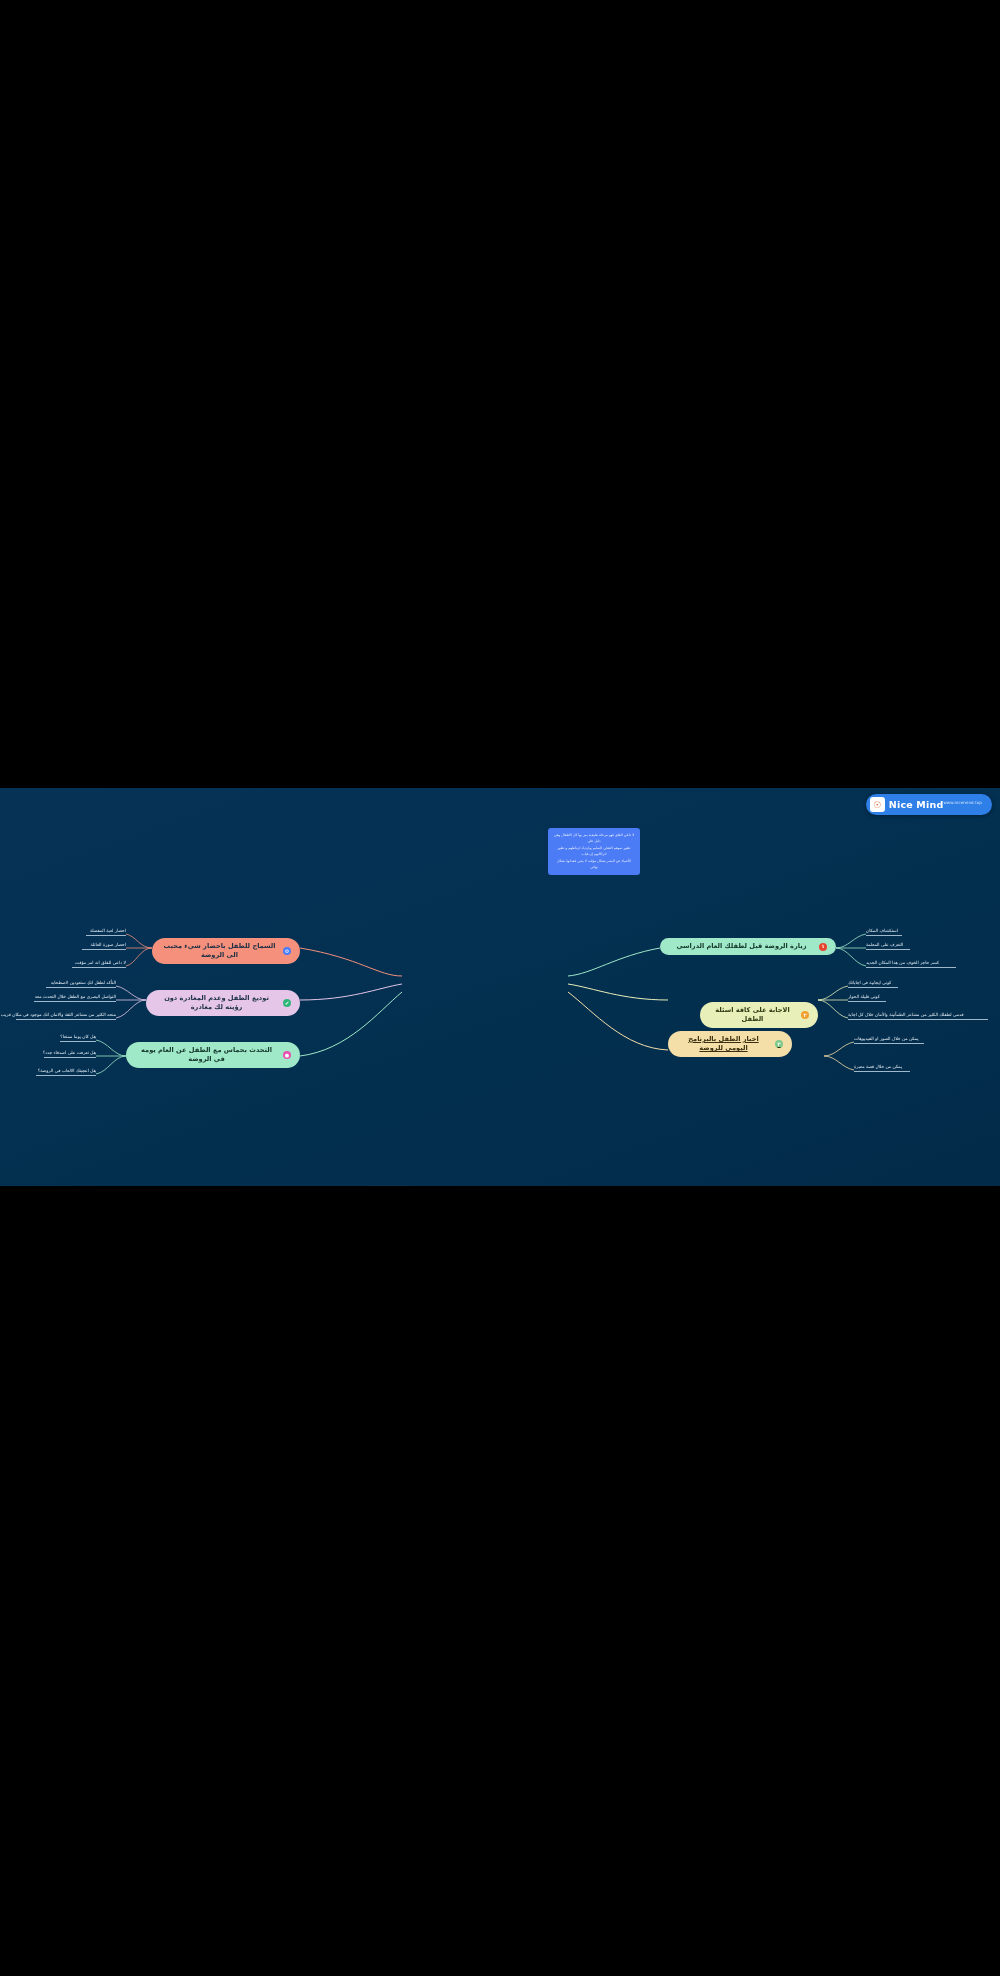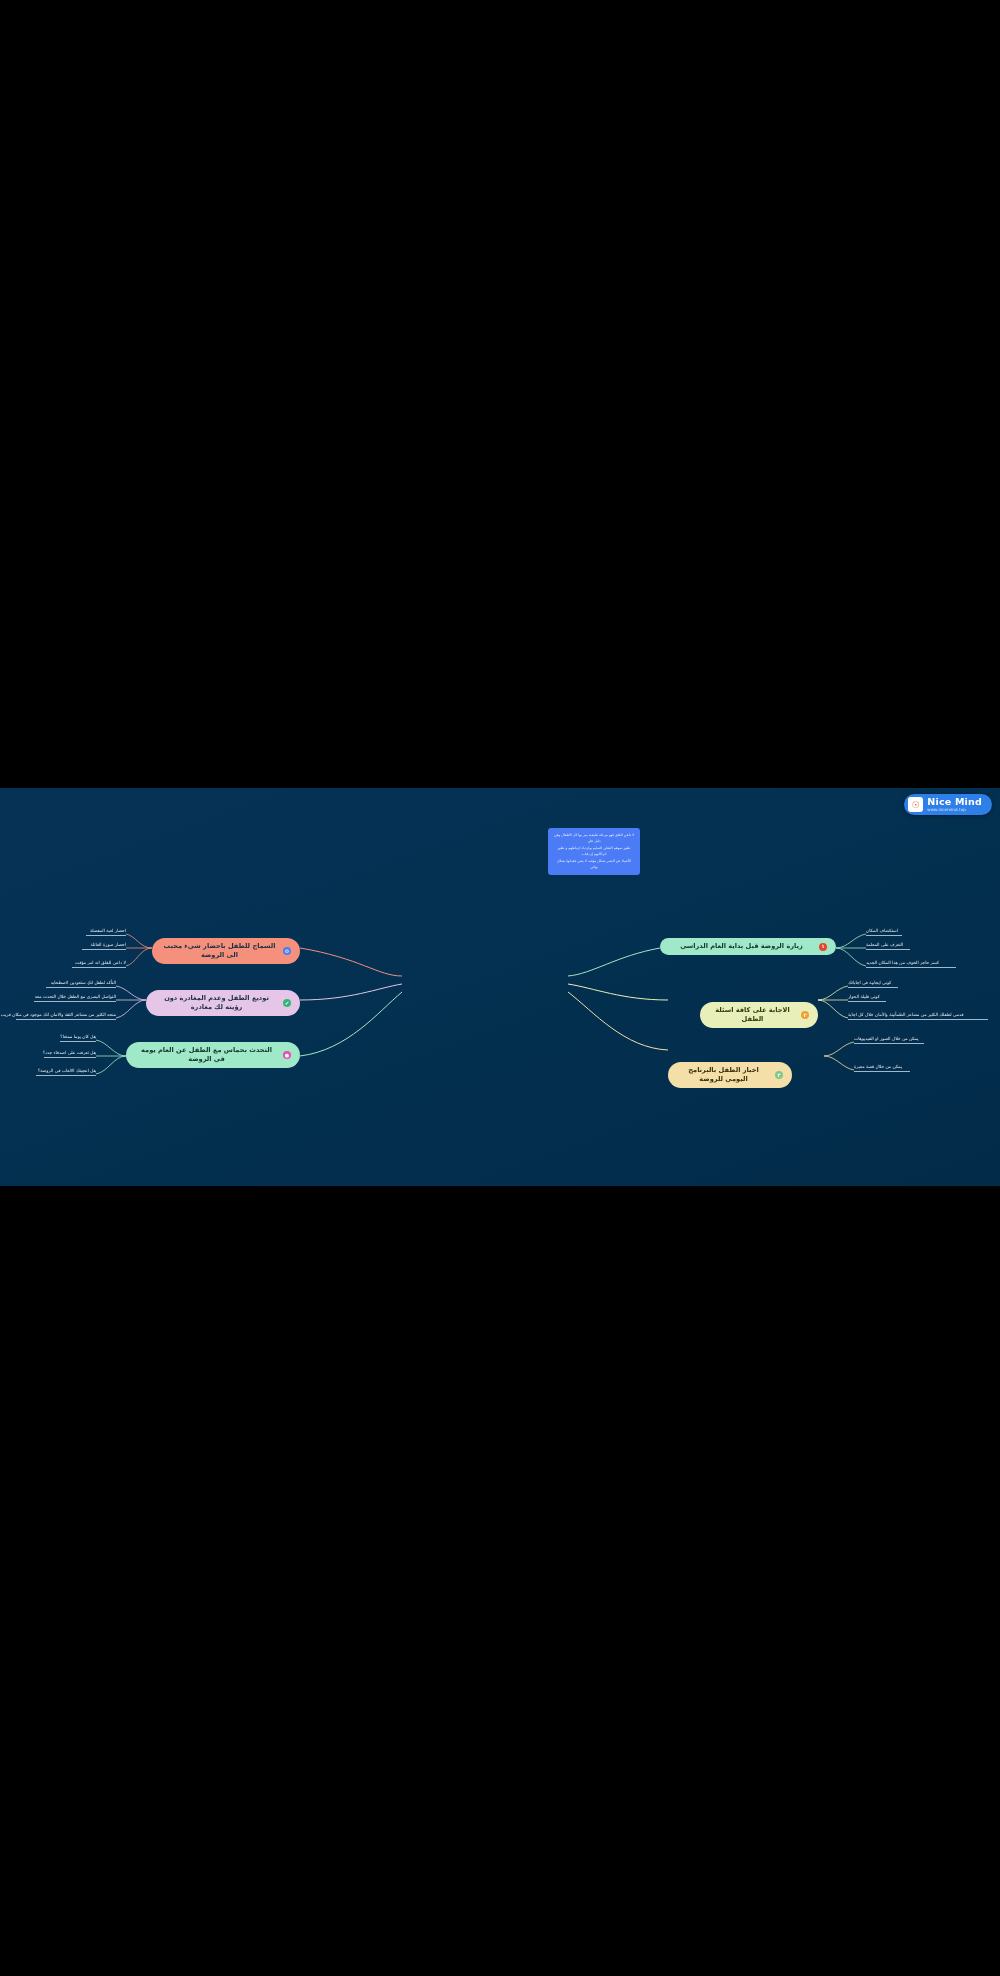--- a/index.html
+++ b/index.html
@@ -15,21 +15,21 @@
   #canvas{position:absolute;left:0;top:788px;width:1000px;height:398px;
           background:linear-gradient(160deg,#063256 0%,#043152 38%,#022b49 100%);
           overflow:hidden;}
 
   
   .logo-chip{position:absolute;right:8px;top:6px;display:flex;align-items:center;gap:4px;
              background:#2f7fe8;border-radius:14px;padding:3px 10px 3px 4px;
              box-shadow:0 1px 4px rgba(0,0,0,.35);direction:ltr;}
   .logo-mark{width:15px;height:15px;border-radius:3px;background:#fff;
              display:flex;align-items:center;justify-content:center;font-size:9px;color:#e06a3a;}
-  .logo-txt{display:flex;flex-direction:column;line-height:1;justify-content:space-between;}
+  .logo-txt{display:flex;line-height:1;justify-content:space-between;}
   .logo-name{font-size:9.5px;font-weight:700;color:#fff;letter-spacing:.2px;}
   .logo-sub{font-size:4px;color:#cfe4fb;letter-spacing:.1px;margin-top:1px;}
 
   
   #central{position:absolute;left:402px;top:938px;width:0;height:0;}
 
   
   .callout{position:absolute;left:548px;top:828px;width:92px;
            background:#4b7bf5;border-radius:3px;padding:4px 5px;box-sizing:border-box;
            z-index:7;}
@@ -132,34 +132,34 @@
   <div class="node" style="left:126px;top:254px;width:174px;background:#9fe8c8;color:#15352c;">
     <span class="dot" style="background:#e94fb0;">●</span>
     <span class="lbl">التحدث بحماس مع الطفل عن العام يومه في الروضة</span>
   </div>
   <div class="leaf r ul" style="left:60px;top:246px;width:36px;">هل كان يوما ممتعا؟</div>
   <div class="leaf r ul" style="left:44px;top:262px;width:52px;">هل تعرفت على اصدقاء جدد؟</div>
   <div class="leaf r ul" style="left:36px;top:280px;width:60px;">هل اعجبتك الالعاب في الروضة؟</div>
 
   <div class="node" style="left:660px;top:150px;width:176px;background:#9fe8c8;color:#15352c;">
     <span class="dot" style="background:#e8452f;">١</span>
-    <span class="lbl">زيارة الروضة قبل بداية العام الدراسي</span>
+    <span class="lbl">زيارة الروضة قبل لطفلك العام الدراسي</span>
   </div>
   <div class="leaf l ul" style="left:866px;top:140px;width:36px;">استكشاف المكان</div>
   <div class="leaf l ul" style="left:866px;top:154px;width:44px;">التعرف على المعلمة</div>
   <div class="leaf l ul" style="left:866px;top:172px;width:90px;">كسر حاجز الخوف من هذا المكان الجديد</div>
 
   <div class="node" style="left:700px;top:214px;width:118px;background:#e9efb8;color:#2f3b14;">
     <span class="dot" style="background:#f0a030;">٢</span>
     <span class="lbl">الاجابة على كافة اسئلة الطفل</span>
   </div>
   <div class="leaf l ul" style="left:848px;top:192px;width:50px;">كوني ايجابية في اجاباتك</div>
   <div class="leaf l ul" style="left:848px;top:206px;width:38px;">كوني قليلة الحوار</div>
   <div class="leaf l ul" style="left:848px;top:224px;width:140px;">قدمي لطفلك الكثير من مشاعر الطمأنينة والأمان خلال كل اجابة</div>
 
-  <div class="node" style="left:668px;top:274px;width:124px;background:#f4dfa8;color:#3a2f10;">
+  <div class="node" style="left:668px;top:243px;width:124px;background:#f4dfa8;color:#3a2f10;text-decoration:underline;">
     <span class="dot" style="background:#7fc98a;">٣</span>
     <span class="lbl">اخبار الطفل بالبرنامج اليومي للروضة</span>
   </div>
   <div class="leaf l ul" style="left:854px;top:248px;width:70px;">يمكن من خلال الصور او الفيديوهات</div>
   <div class="leaf l ul" style="left:854px;top:276px;width:56px;">يمكن من خلال قصة معبرة</div>
 
 </div>
 
 </body></html>

